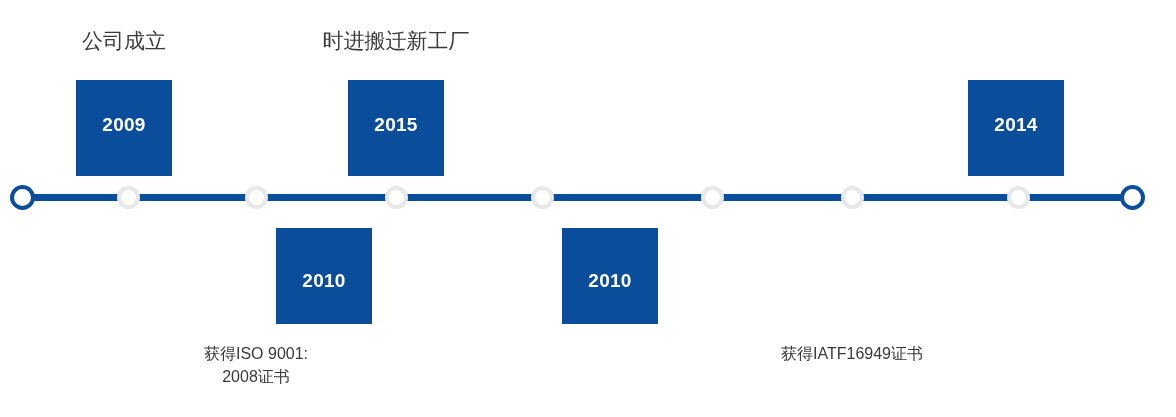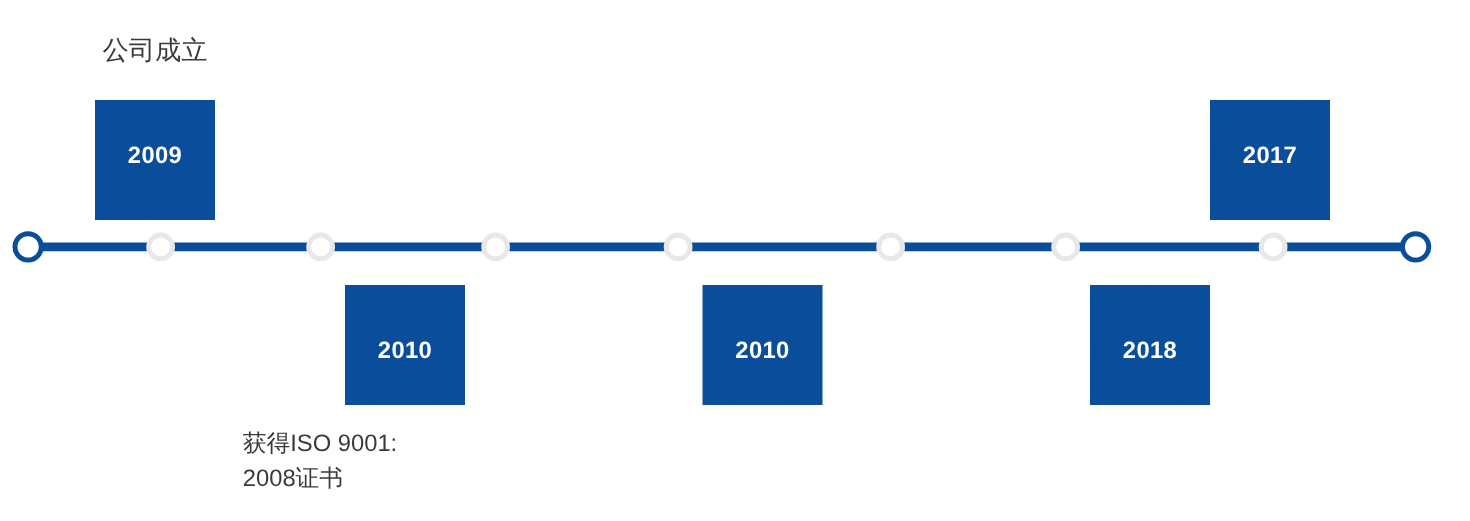--- a/index.html
+++ b/index.html
@@ -89,22 +89,23 @@
     color: #3A3A3A;
     font-size: 21px;
     line-height: 1.25;
     text-align: left;
   }
   .label-bottom {
     position: absolute;
     top: 342px;
     transform: translateX(-50%);
     color: #3A3A3A;
-    font-size: 19px;
+    font-size: 16px;
     line-height: 1.45;
+    text-align: center;
     white-space: pre-line;
   }
 
   
   .watermark {
     position: absolute;
     left: 588px;
     top: 352px;
     font-size: 48px;
     color: #1C1C1C;
@@ -131,46 +132,48 @@
   <div class="node-dot endpoint" style="left:1132px"></div>
 
   <div class="label-top" style="left:124px">公司成立</div>
   <div class="pin pin-top" style="left:124px">
     <svg class="pin-shape" viewBox="0 0 96 96">
       <path d="M48 96 C48 96 4 58 4 40 A44 44 0 1 1 92 40 C92 58 48 96 48 96 Z" fill="#0A4E9B"></path>
     </svg>
     <span class="pin-year">2009</span>
   </div>
 
+  <div class="label-top" style="left:396px">时进搬迁新工厂</div>
+  <div class="pin pin-top" style="left:396px">
+    <svg class="pin-shape" viewBox="0 0 96 96">
+      <path d="M48 96 C48 96 4 58 4 40 A44 44 0 1 1 92 40 C92 58 48 96 48 96 Z" fill="#0A4E9B"></path>
+    </svg>
+    <span class="pin-year">2015</span>
+  </div>
 
 
   <div class="pin pin-top" style="left:1016px">
     <svg class="pin-shape" viewBox="0 0 96 96">
       <path d="M48 96 C48 96 4 58 4 40 A44 44 0 1 1 92 40 C92 58 48 96 48 96 Z" fill="#0A4E9B"></path>
     </svg>
-    <span class="pin-year">2017</span>
+    <span class="pin-year">2014</span>
   </div>
 
   <div class="pin pin-bottom" style="left:256px">
     <svg class="pin-shape" viewBox="0 0 96 96">
       <path d="M48 0 C48 0 92 38 92 56 A44 44 0 1 1 4 56 C4 38 48 0 48 0 Z" fill="#0A4E9B"></path>
     </svg>
     <span class="pin-year">2010</span>
   </div>
   <div class="label-bottom" style="left:256px">获得ISO 9001:
 2008证书</div>
 
   <div class="pin pin-bottom" style="left:542px">
     <svg class="pin-shape" viewBox="0 0 96 96">
       <path d="M48 0 C48 0 92 38 92 56 A44 44 0 1 1 4 56 C4 38 48 0 48 0 Z" fill="#0A4E9B"></path>
     </svg>
     <span class="pin-year">2010</span>
   </div>
 
-  <div class="pin pin-bottom" style="left:852px">
-    <svg class="pin-shape" viewBox="0 0 96 96">
-      <path d="M48 0 C48 0 92 38 92 56 A44 44 0 1 1 4 56 C4 38 48 0 48 0 Z" fill="#0A4E9B"></path>
-    </svg>
-    <span class="pin-year">2018</span>
-  </div>
+  <div class="label-bottom" style="left:852px">获得IATF16949证书</div>
 
 
 </div>
 
 </body></html>

